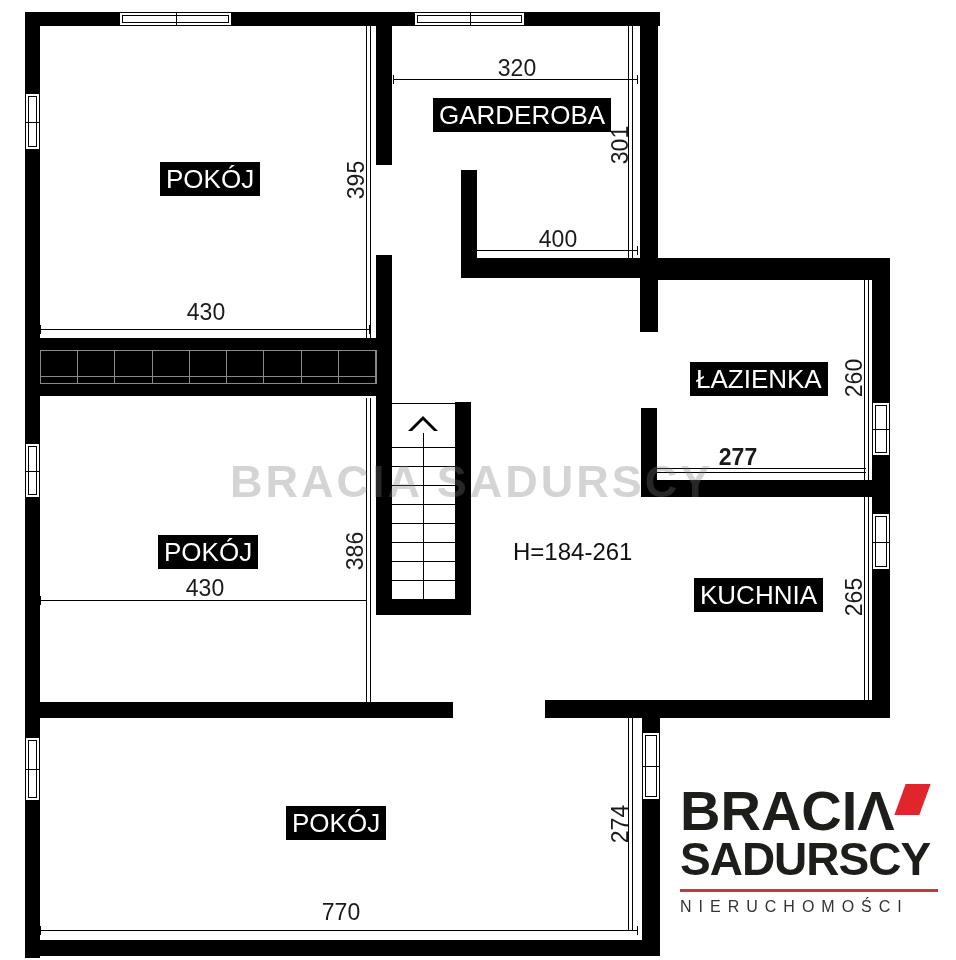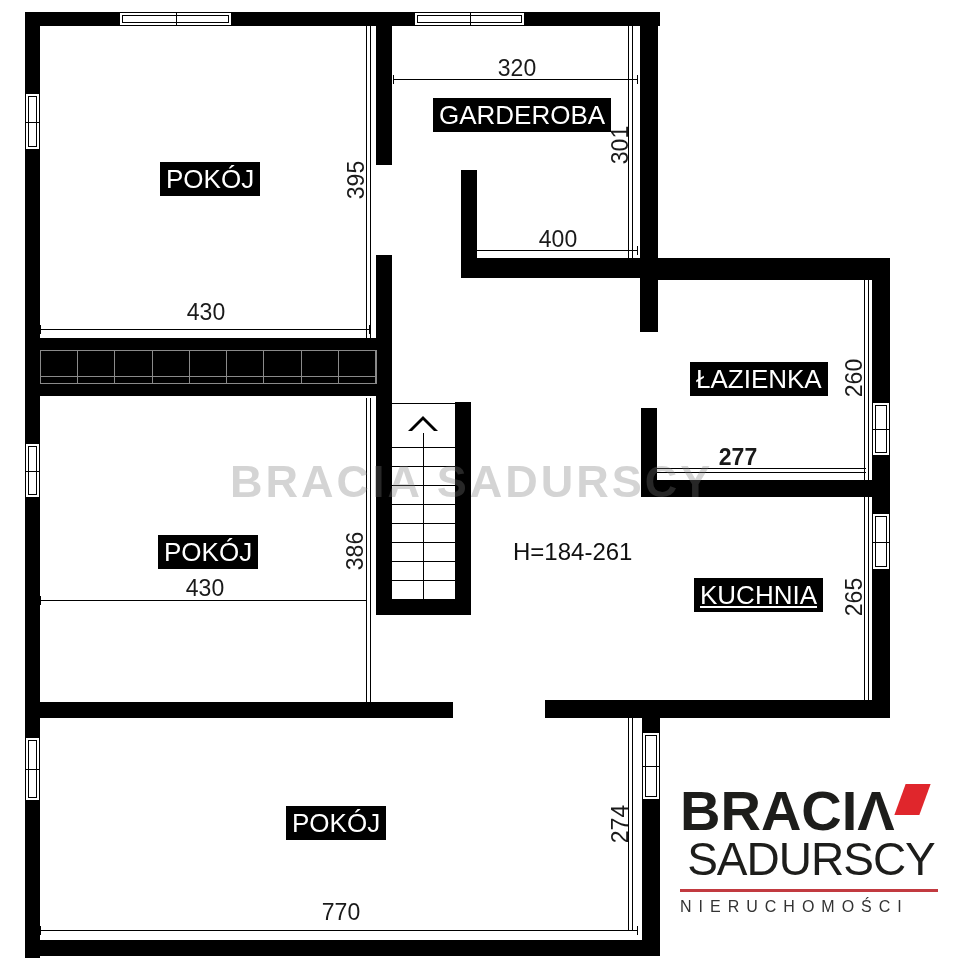--- a/index.html
+++ b/index.html
@@ -43,21 +43,21 @@
   .arrow-in{position:absolute;left:20px;top:16px;width:0;height:0;
      border-left:11px solid transparent;border-right:11px solid transparent;border-bottom:11px solid #fff;}
   
   .wm{position:absolute;left:230px;top:456px;font-size:45px;font-weight:bold;letter-spacing:3px;
       color:rgba(120,120,120,0.32);z-index:6;white-space:nowrap;}
   
   .logo{position:absolute;left:680px;top:783px;width:262px;z-index:5;color:#1d1d1b;}
   .logo .row1{display:flex;align-items:flex-start;}
   .logo .l1{font-size:56px;font-weight:800;line-height:1;letter-spacing:0px;}
   .logo .flag{width:25px;height:31px;background:#e0262c;margin-left:5px;margin-top:1px;transform:skewX(-20deg);}
-  .logo .l2{font-size:46px;font-weight:400;line-height:1;letter-spacing:-1px;margin-top:-3px;text-align:center;}
+  .logo .l2{font-size:46px;font-weight:700;line-height:1;letter-spacing:-1px;margin-top:-3px;}
   .logo .rule{width:258px;height:3px;background:#c23a40;margin-top:7px;}
   .logo .l3{font-size:16px;letter-spacing:7px;color:#333;margin-top:6px;white-space:nowrap;}
 </style>
 </head>
 <body>
 
 <div id="canvas">
 
   <div class="w" style="left:25px;top:12px;width:635px;height:14px;"></div>
   <div class="w" style="left:25px;top:12px;width:15px;height:946px;"></div>
@@ -167,21 +167,21 @@
   <div class="dt rot" style="left:325px;top:538px;">386</div>
   <div class="dt" style="left:175px;top:575px;">430</div>
   <div class="dt rot" style="left:824px;top:584px;">265</div>
   <div class="dt rot" style="left:590px;top:811px;">274</div>
   <div class="dt" style="left:311px;top:899px;">770</div>
 
   <div class="rl" style="left:160px;top:162px;">POKÓJ</div>
   <div class="rl" style="left:433px;top:98px;">GARDEROBA</div>
   <div class="rl" style="left:690px;top:362px;">ŁAZIENKA</div>
   <div class="rl" style="left:158px;top:535px;">POKÓJ</div>
-  <div class="rl" style="left:694px;top:578px;text-decoration:underline;">KUCHNIA</div>
+  <div class="rl" style="left:694px;top:578px;">KUCHNIA</div>
   <div class="rl" style="left:286px;top:806px;">POKÓJ</div>
 
   <div class="hnote" style="left:513px;top:538px;">H=184-261</div>
 
   <div class="wm">BRACIA SADURSCY</div>
 
   <div class="logo">
     <div class="row1">
       <span class="l1">BRACIΛ</span>
       <span class="flag"></span>

